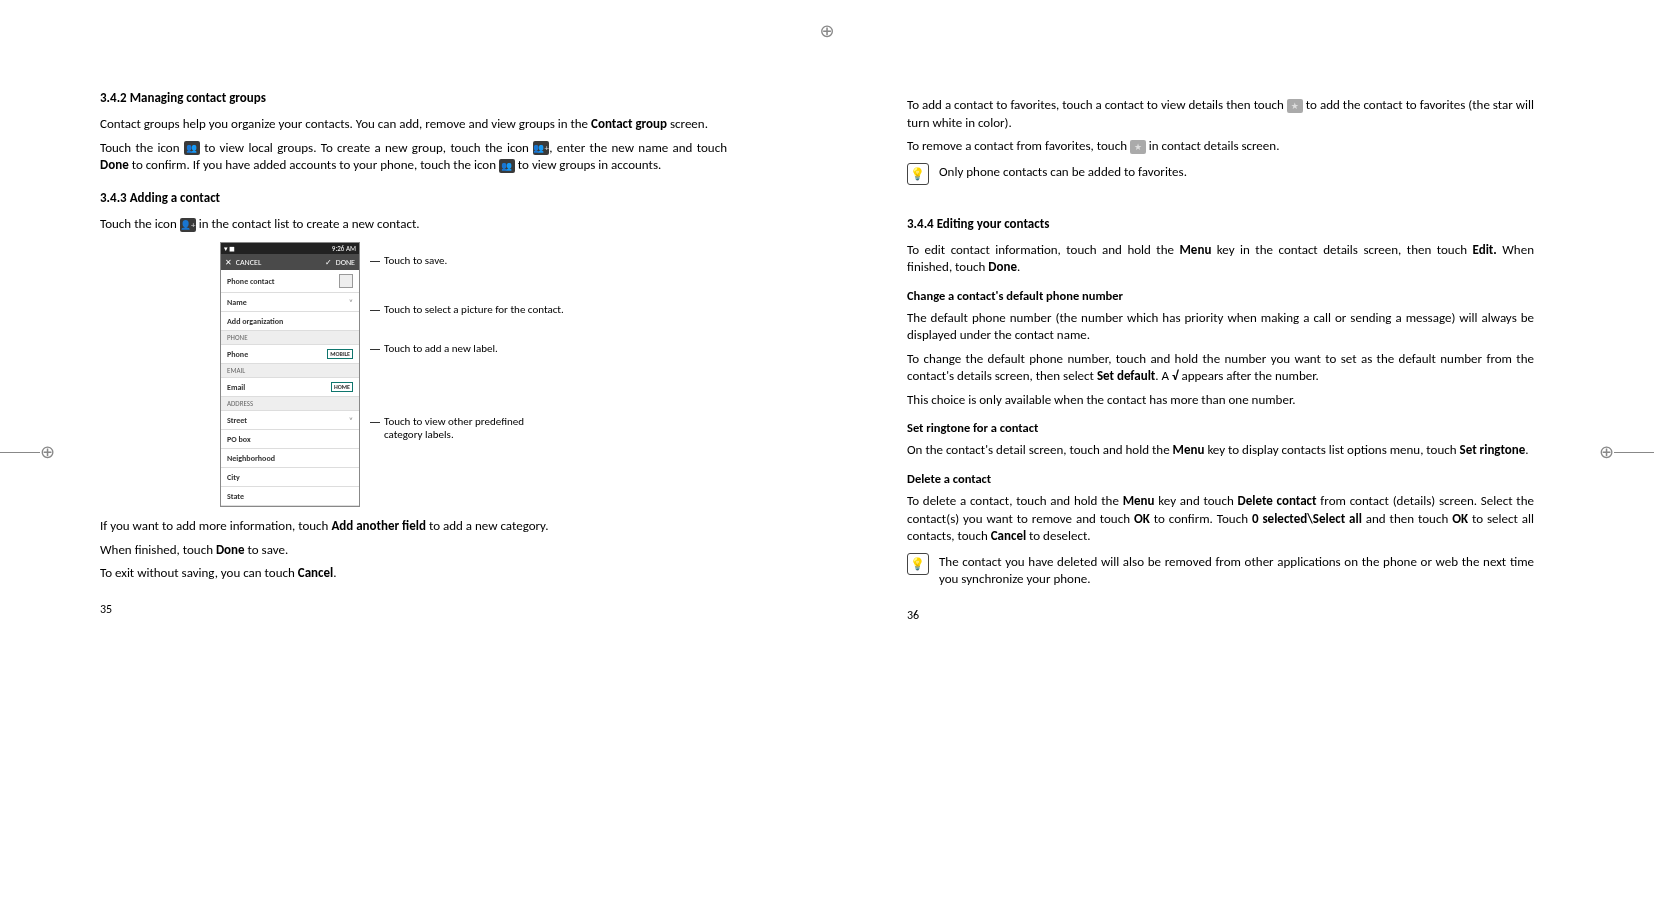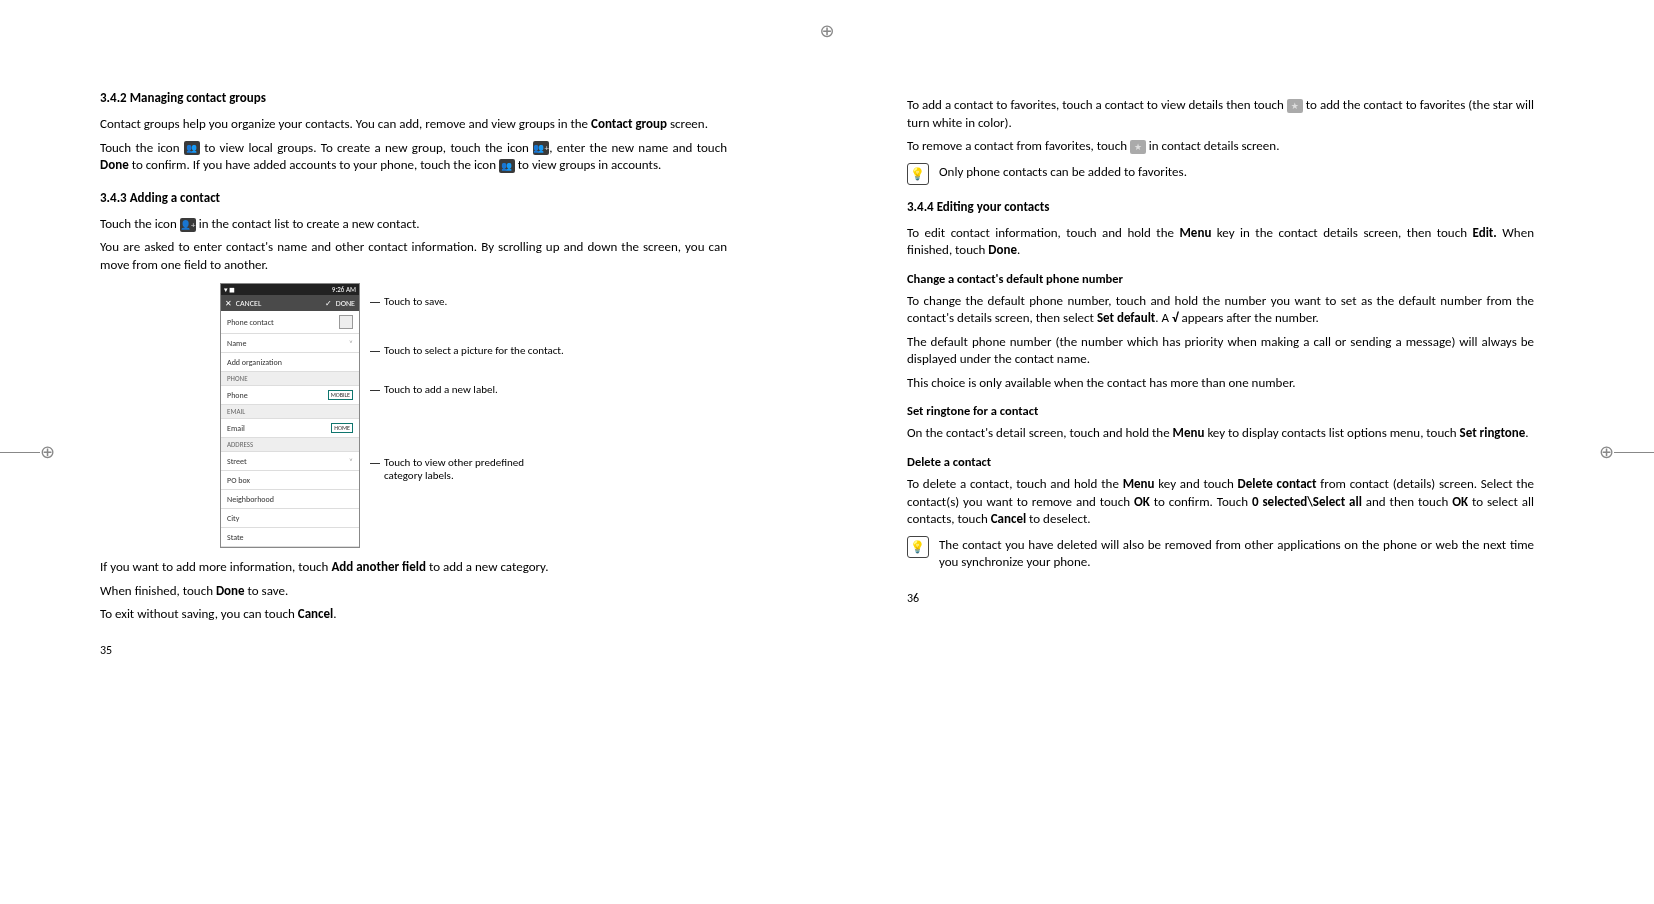--- a/index.html
+++ b/index.html
@@ -81,21 +81,21 @@
   .phone {
     width: 140px;
     border:1px solid #888;
     font-size: 8px;
     background: #f7f7f7;
     color:#333;
   }
   .p-status { background:#222; color:#fff; display:flex; justify-content:space-between; padding:1px 3px; font-size:7px;}
   .p-head { background:#4a4a4a; color:#fff; display:flex; align-items:center; padding:3px 4px; gap:4px; }
   .p-head span { font-size:8px; }
-  .p-row { display:flex; justify-content:space-between; align-items:center; padding:4px 6px; border-bottom:1px solid #ddd; background:#fff; }
+  .p-row { display:flex; justify-content:space-between; align-items:center; padding:4px 6px; border-bottom:1px solid #ddd; background:#fff;font-weight:bold; }
   .p-section { padding:2px 6px; background:#eee; color:#666; font-size:7px; border-bottom:1px solid #ddd;}
   .p-thumb { width:14px; height:14px; border:1px solid #999; background:#eee; }
   .p-chev { color:#999; font-size:8px; }
   .p-tag { font-size:6px; color:#333; border:1px solid #0f766e; padding:0 2px; }
 
   .callouts { display:flex; flex-direction:column; gap:14px; font-size:11px; }
   .callouts div { position:relative; padding-left:14px; }
   .callouts div::before { content:""; position:absolute; left:0; top:7px; width:10px; height:1px; background:#333; }
   .co-save { margin-top:12px; }
   .co-pic { margin-top:22px; }
@@ -124,21 +124,20 @@
       <span>Contact groups help you organize your contacts. You can add, remove and view groups in the </span><b>Contact group</b><span> screen.</span>
     </p>
     <p>
       <span>Touch the icon </span><span class="inline-icon">👥</span><span> to view local groups. To create a new group, touch the icon </span><span class="inline-icon">👥+</span><span>, enter the new name and touch </span><b>Done</b><span> to confirm. If you have added accounts to your phone, touch the icon </span><span class="inline-icon">👥</span><span> to view groups in accounts.</span>
     </p>
 
     <h3 class="section-heading" style="margin-top:16px">3.4.3   Adding a contact</h3>
     <p>
       <span>Touch the icon </span><span class="inline-icon">👤+</span><span> in the contact list to create a new contact.</span>
     </p>
-    <p>You are asked to enter contact's name and other contact information. By scrolling up and down the screen, you can move from one field to another.</p>
 
     <div class="phone-wrap">
       <div class="phone">
         <div class="p-status">
             <span>▾ ◼</span>
             <span>9:26 AM</span>
           </div>
         <div class="p-head">
           <span>✕</span>
             <span>CANCEL</span>
@@ -211,30 +210,30 @@
       <span>To add a contact to favorites, touch a contact to view details then touch </span><span class="inline-icon star-icon">★</span><span> to add the contact to favorites (the star will turn white in color).</span>
     </p>
     <p>
       <span>To remove a contact from favorites, touch </span><span class="inline-icon star-icon">★</span><span> in contact details screen.</span>
     </p>
     <div class="note-row">
       <div class="note-icon">💡</div>
       <p style="margin:0">Only phone contacts can be added to favorites.</p>
     </div>
 
-    <h3 class="section-heading" style="margin-top:14px">3.4.4   Editing your contacts</h3>
+    <h3 class="section-heading" style="margin-top:31px">3.4.4   Editing your contacts</h3>
     <p>
       <span>To edit contact information, touch and hold the </span><b>Menu</b><span> key in the contact details screen, then touch </span><b>Edit.</b><span> When finished, touch </span><b>Done</b><span>.</span>
     </p>
 
     <h4 class="sub-heading">Change a contact's default phone number</h4>
+    <p>The default phone number (the number which has priority when making a call or sending a message) will always be displayed under the contact name.</p>
     <p>
       <span>To change the default phone number, touch and hold the number you want to set as the default number from the contact's details screen, then select </span><b>Set default</b><span>. A </span><b>√</b><span> appears after the number.</span>
     </p>
-    <p>The default phone number (the number which has priority when making a call or sending a message) will always be displayed under the contact name.</p>
     <p>This choice is only available when the contact has more than one number.</p>
 
     <h4 class="sub-heading">Set ringtone for a contact</h4>
     <p>
       <span>On the contact's detail screen, touch and hold the </span><b>Menu</b><span> key to display contacts list options menu, touch </span><b>Set ringtone</b><span>.</span>
     </p>
 
     <h4 class="sub-heading">Delete a contact</h4>
     <p>
       <span>To delete a contact, touch and hold the </span><b>Menu</b><span> key and touch </span><b>Delete contact</b><span> from contact (details) screen. Select the contact(s) you want to remove and touch </span><b>OK</b><span> to confirm. Touch </span><b>0 selected\Select all</b><span> and then touch </span><b>OK</b><span> to select all contacts, touch </span><b>Cancel</b><span> to deselect.</span>

